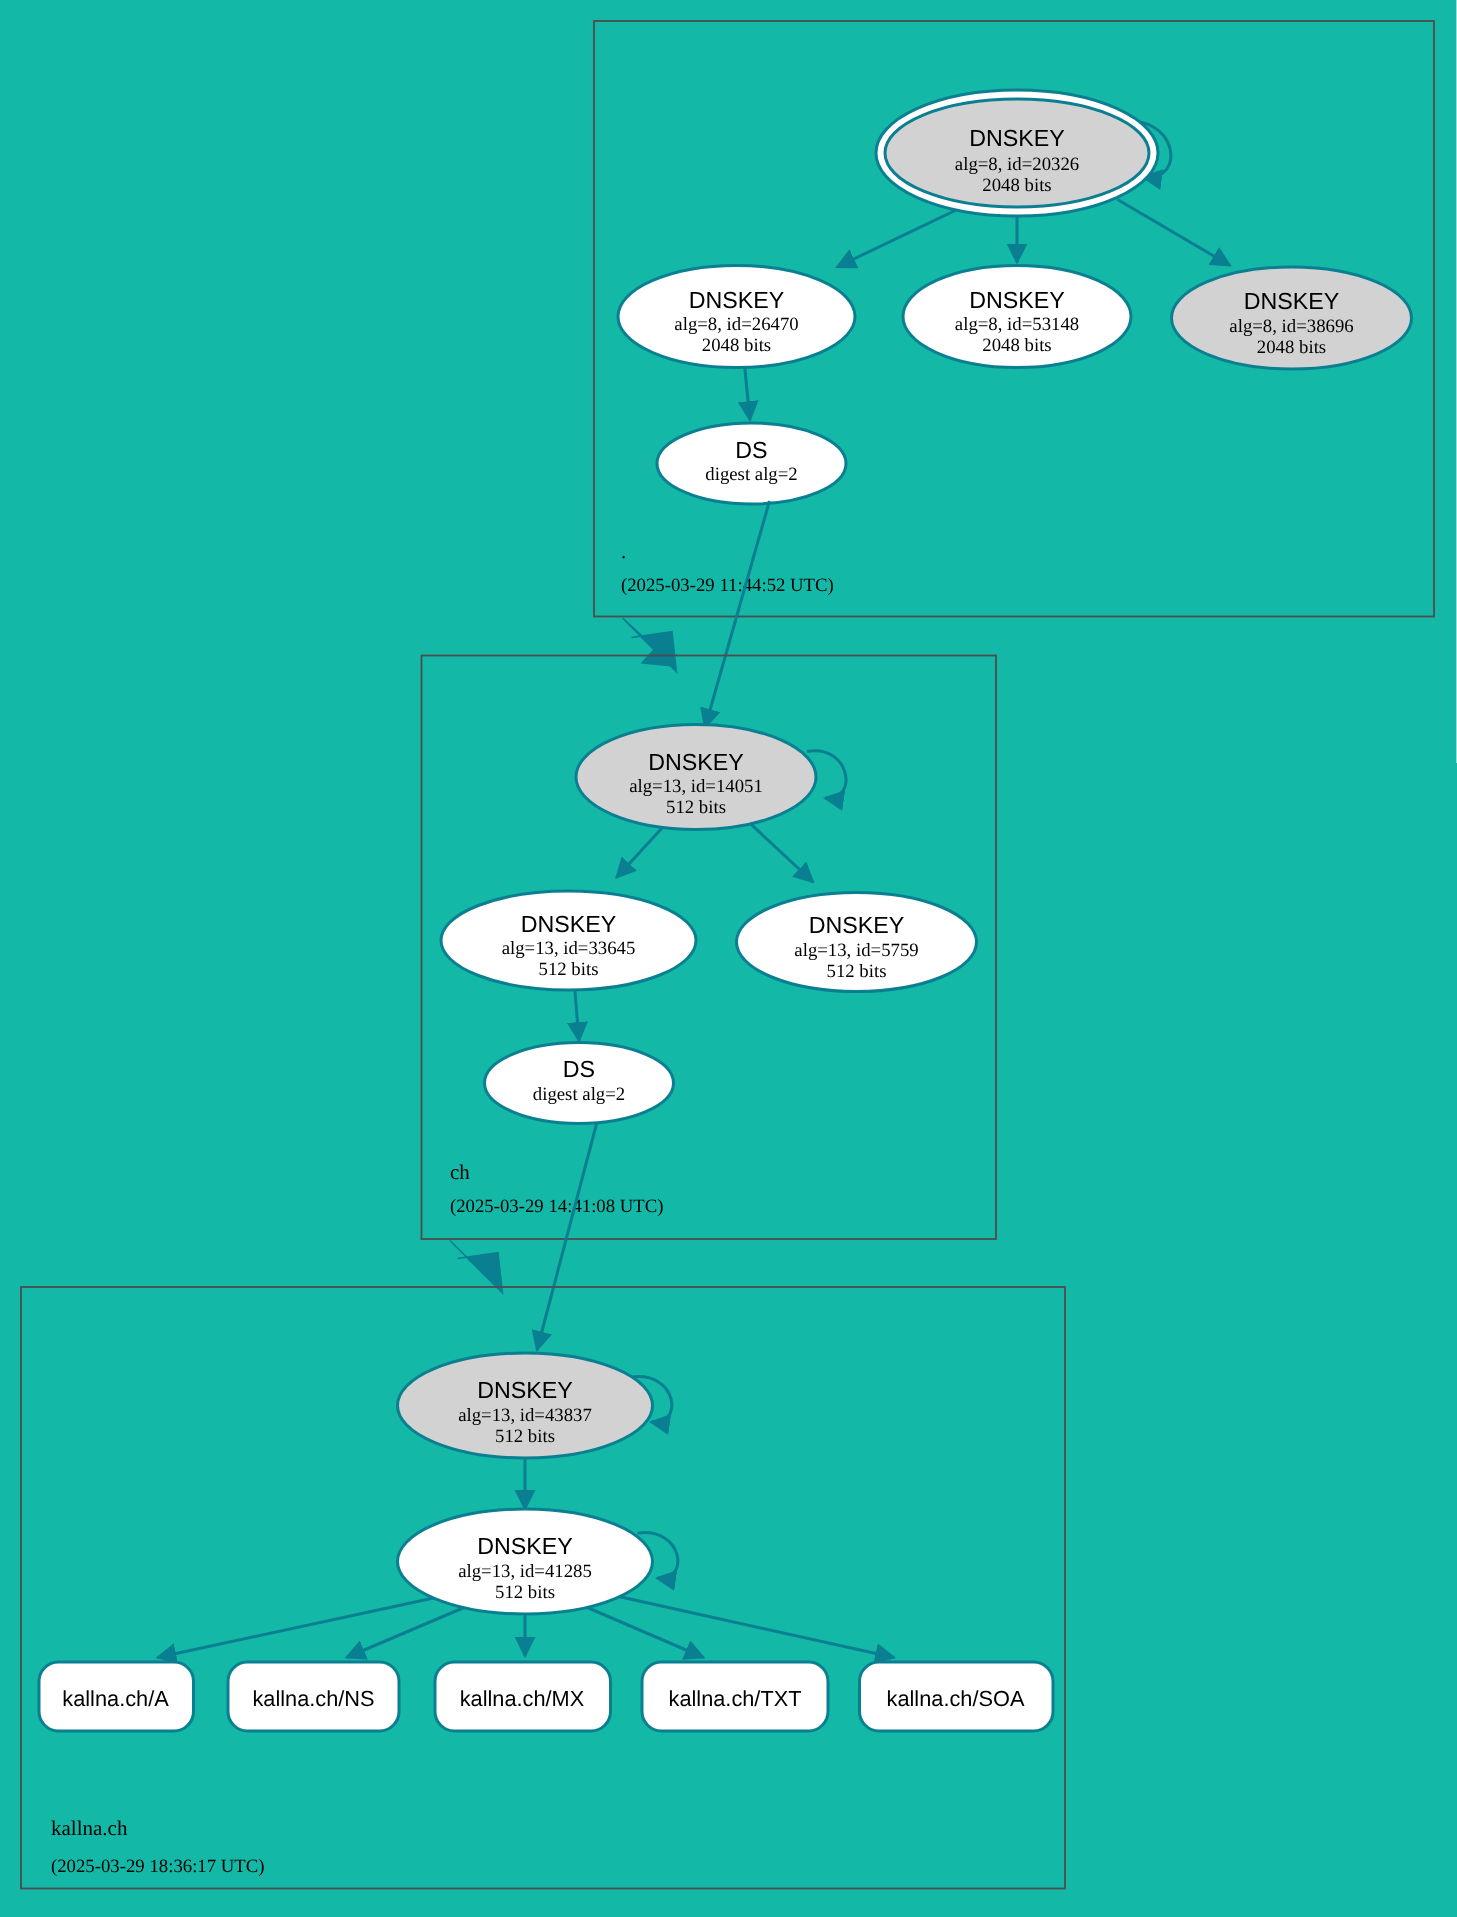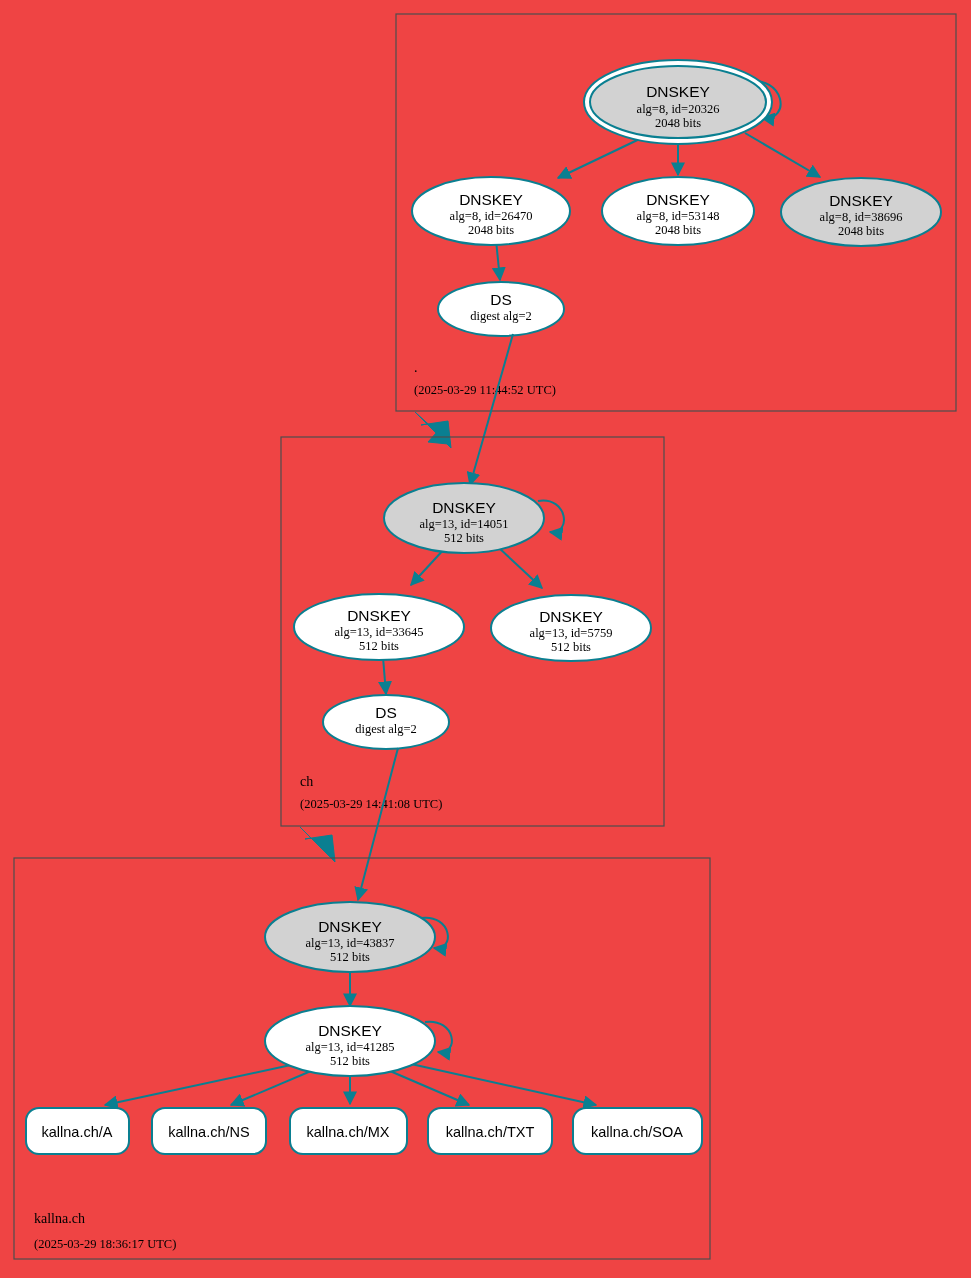--- a/index.html
+++ b/index.html
@@ -4,21 +4,21 @@
 <style>
   html, body {
     margin: 0;
     padding: 0;
     background: #ffffff;
   }
   #canvas {
     position: relative;
     width: 971px;
     height: 1278px;
-    background: #ef4444;
+    background: #14b8a6;
     font-family: "Liberation Sans", sans-serif;
     overflow: hidden;
   }
   svg#graph {
     position: absolute;
     top: 0;
     left: 0;
     width: 971px;
     height: 1278px;
   }

